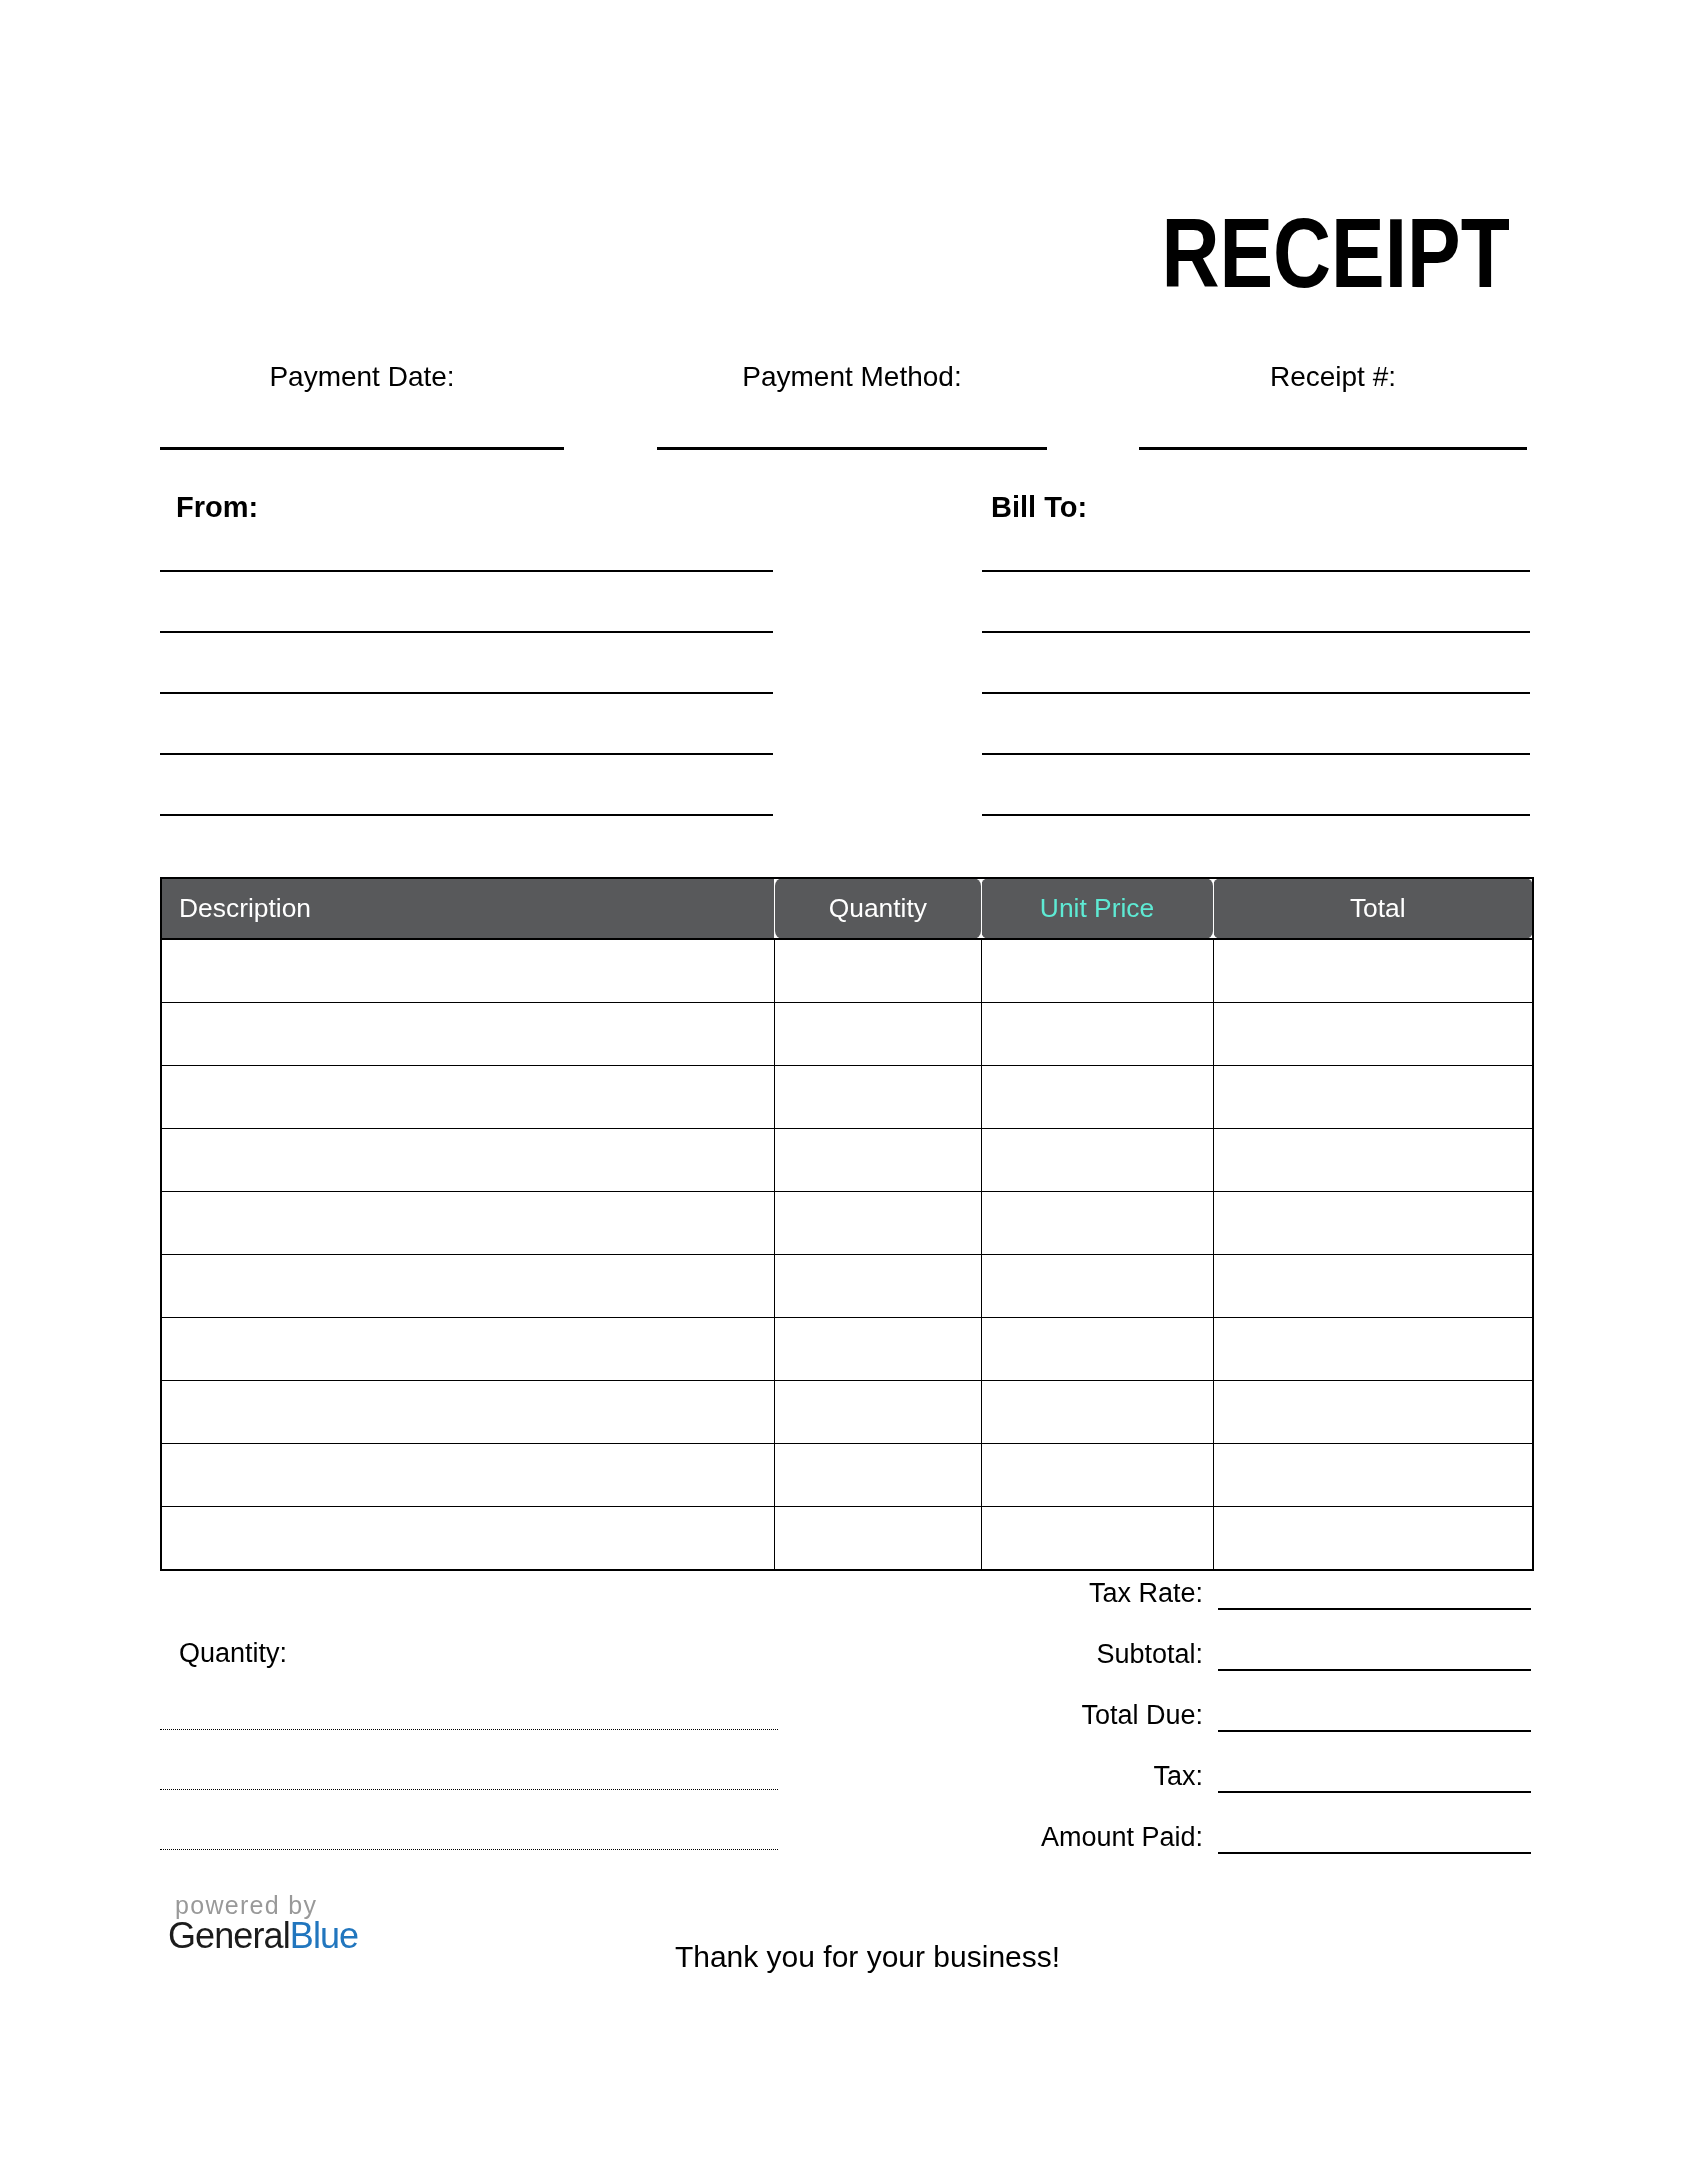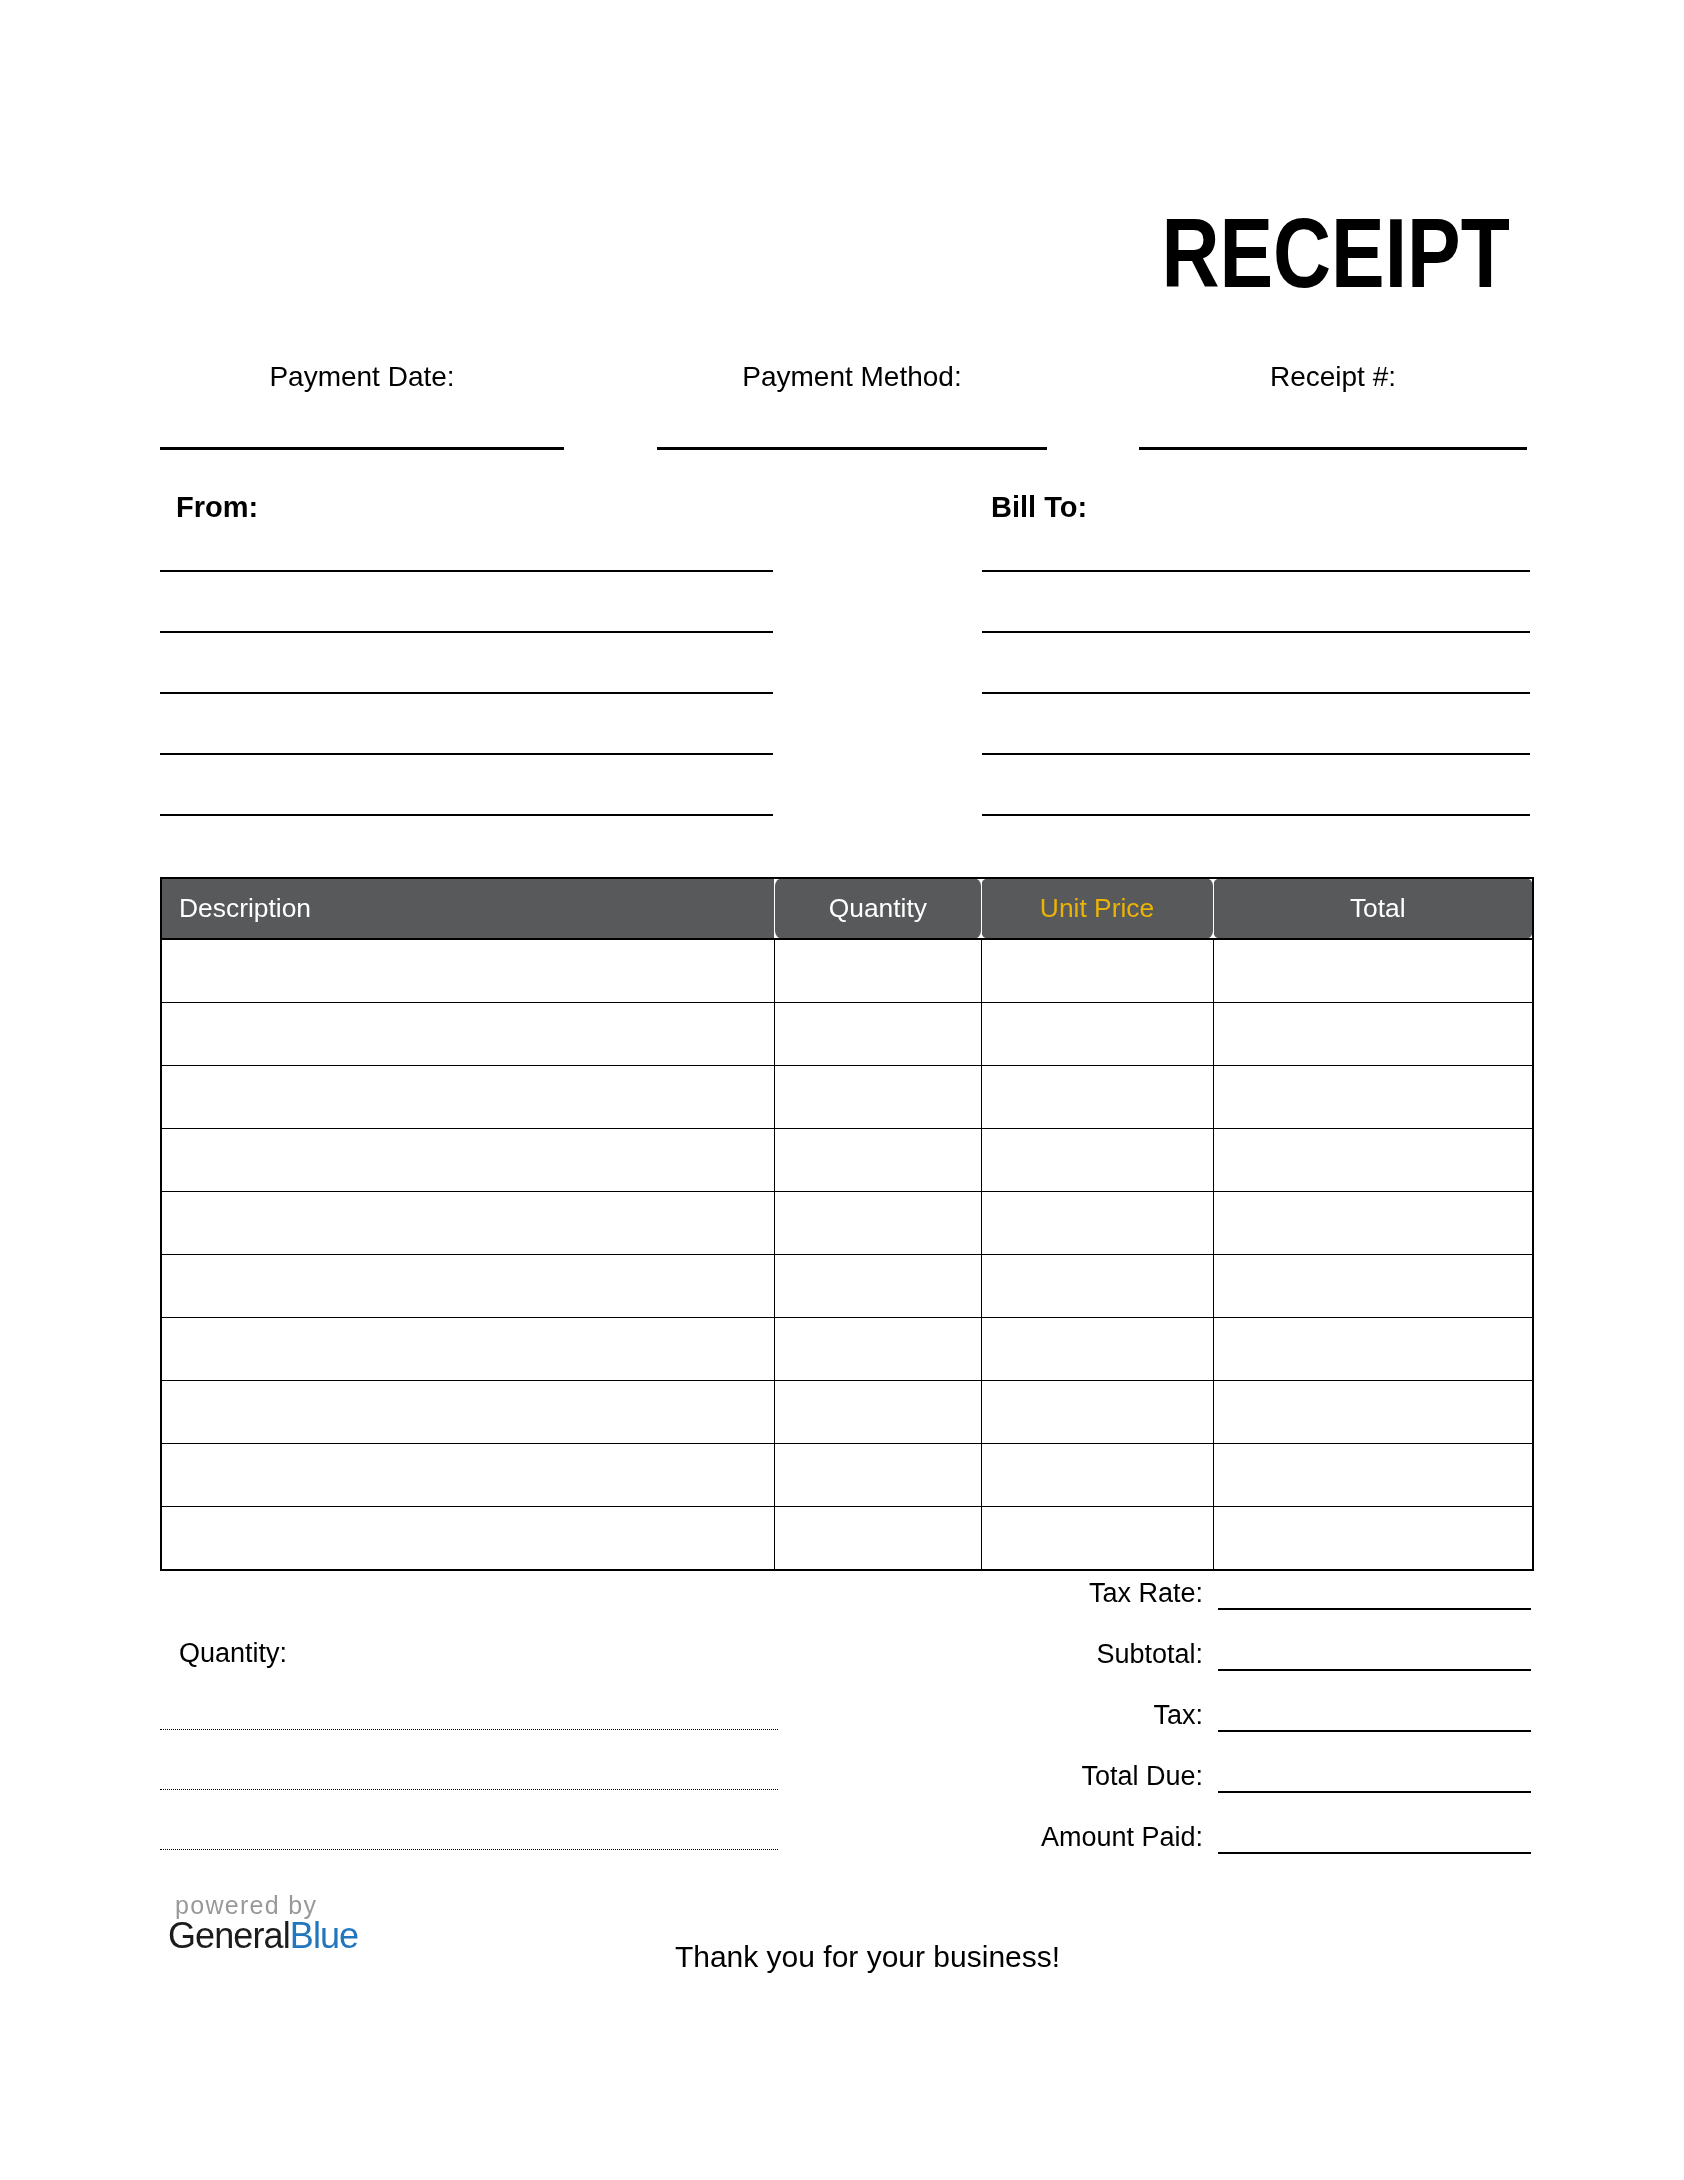--- a/index.html
+++ b/index.html
@@ -108,21 +108,21 @@
       <div class="fill-line"></div>
       <div class="fill-line"></div>
       <div class="fill-line"></div>
     </div>
 
   <table class="items">
     <thead>
       <tr id="items-head-row">
           <th class="col0" style="background: rgb(88, 89, 91); color: rgb(255, 255, 255);">Description</th>
           <th class="col1" style="background: rgb(88, 89, 91); color: rgb(255, 255, 255);">Quantity</th>
-          <th class="col2" style="background: rgb(88, 89, 91); color: #eab308;">Unit Price</th>
+          <th class="col2" style="background: rgb(88, 89, 91); color: #5eead4;">Unit Price</th>
           <th class="col3" style="background: rgb(88, 89, 91); color: rgb(255, 255, 255); padding-left: 11px;">Total</th>
         </tr>
     </thead>
     <tbody id="items-body">
         <tr>
           <td class="col0"></td>
           <td class="col1"></td>
           <td class="col2"></td>
           <td class="col3"></td>
         </tr>
@@ -186,25 +186,25 @@
   <div class="totals">
     <div class="total-row">
       <div class="total-label">Tax Rate:</div>
       <div class="total-line"></div>
     </div>
     <div class="total-row">
       <div class="total-label">Subtotal:</div>
       <div class="total-line"></div>
     </div>
     <div class="total-row">
+      <div class="total-label">Total Due:</div>
+      <div class="total-line"></div>
+    </div>
+    <div class="total-row">
       <div class="total-label">Tax:</div>
-      <div class="total-line"></div>
-    </div>
-    <div class="total-row">
-      <div class="total-label">Total Due:</div>
       <div class="total-line"></div>
     </div>
     <div class="total-row">
       <div class="total-label">Amount Paid:</div>
       <div class="total-line"></div>
     </div>
   </div>
 
   <div class="remarks-label">Quantity:</div>
   <div class="lines dotted" id="remarks-lines">

